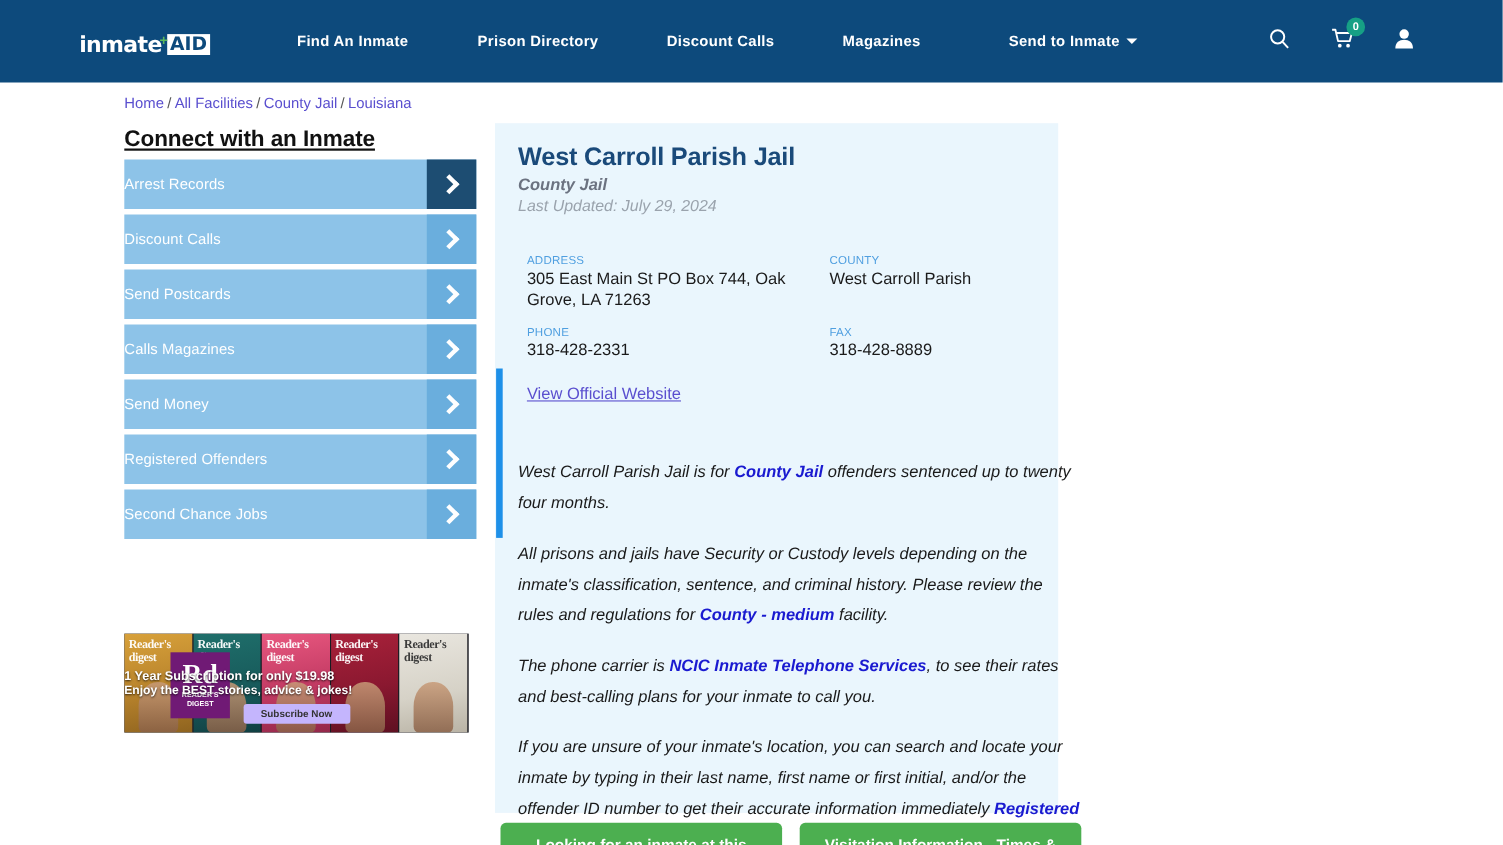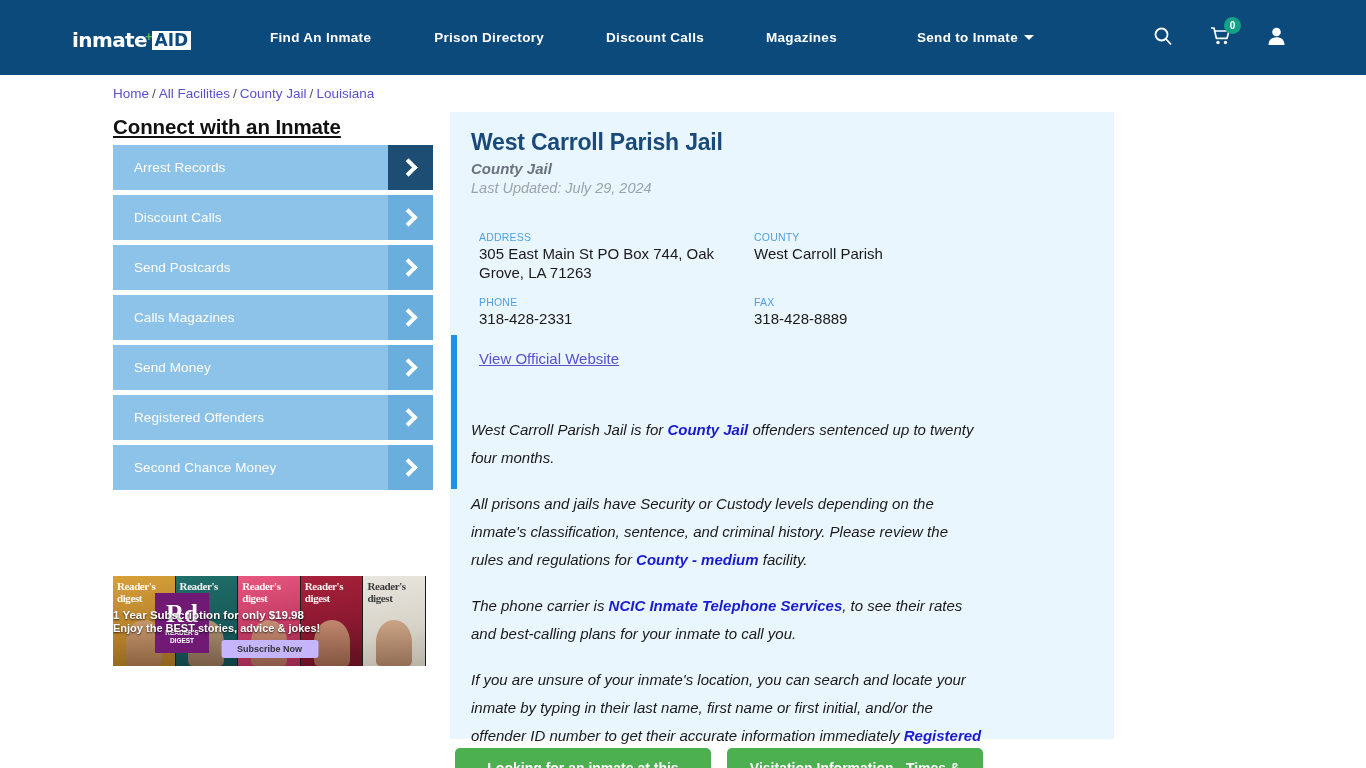--- a/index.html
+++ b/index.html
@@ -135,21 +135,20 @@
     position: relative;
     width: 320px; height: 45px;
     background: #8dc3e8;
     margin-bottom: 5px;
     display: flex; align-items: center;
     cursor: pointer;
   }
   .side-btn .lbl {
     color: #ffffff;
     font-size: 13.5px;
-    padding-left: 21px;
     letter-spacing: 0.1px;
   }
   .side-btn .arrow {
     position: absolute; right: 0; top: 0;
     width: 45px; height: 45px;
     background: #6aaedd;
     display: flex; align-items: center; justify-content: center;
   }
   .side-btn.active .arrow { background: #1d4d72; }
   .chev {
@@ -217,21 +216,21 @@
     background: #c4b5fd; color: #333333;
     font-size: 9px; font-weight: bold;
     padding: 4px 16px;
     border-radius: 3px;
     cursor: pointer;
   }
 
   
   .card {
     position: absolute; left: 450px; top: 112px;
-    width: 664px; height: 627px;
+    width: 512px; height: 627px;
     background: #eaf6fd;
   }
   .card-title {
     position: absolute; left: 21px; top: 17px;
     font-size: 23px; font-weight: bold;
     color: #1a4a7a;
     letter-spacing: -0.2px;
   }
   .card-sub {
     position: absolute; left: 21px; top: 48px;
@@ -396,21 +395,21 @@
         <i class="chev"></i>
       </span>
   </div>
   <div class="side-btn">
     <span class="lbl">Registered Offenders</span>
     <span class="arrow">
         <i class="chev"></i>
       </span>
   </div>
   <div class="side-btn">
-    <span class="lbl">Second Chance Money</span>
+    <span class="lbl">Second Chance Jobs</span>
     <span class="arrow">
         <i class="chev"></i>
       </span>
   </div>
 </div>
 
 <div class="ad">
   <div class="ad-covers">
     <div class="ad-cov c1">
         <div class="ad-cov-title">Reader's digest</div>

